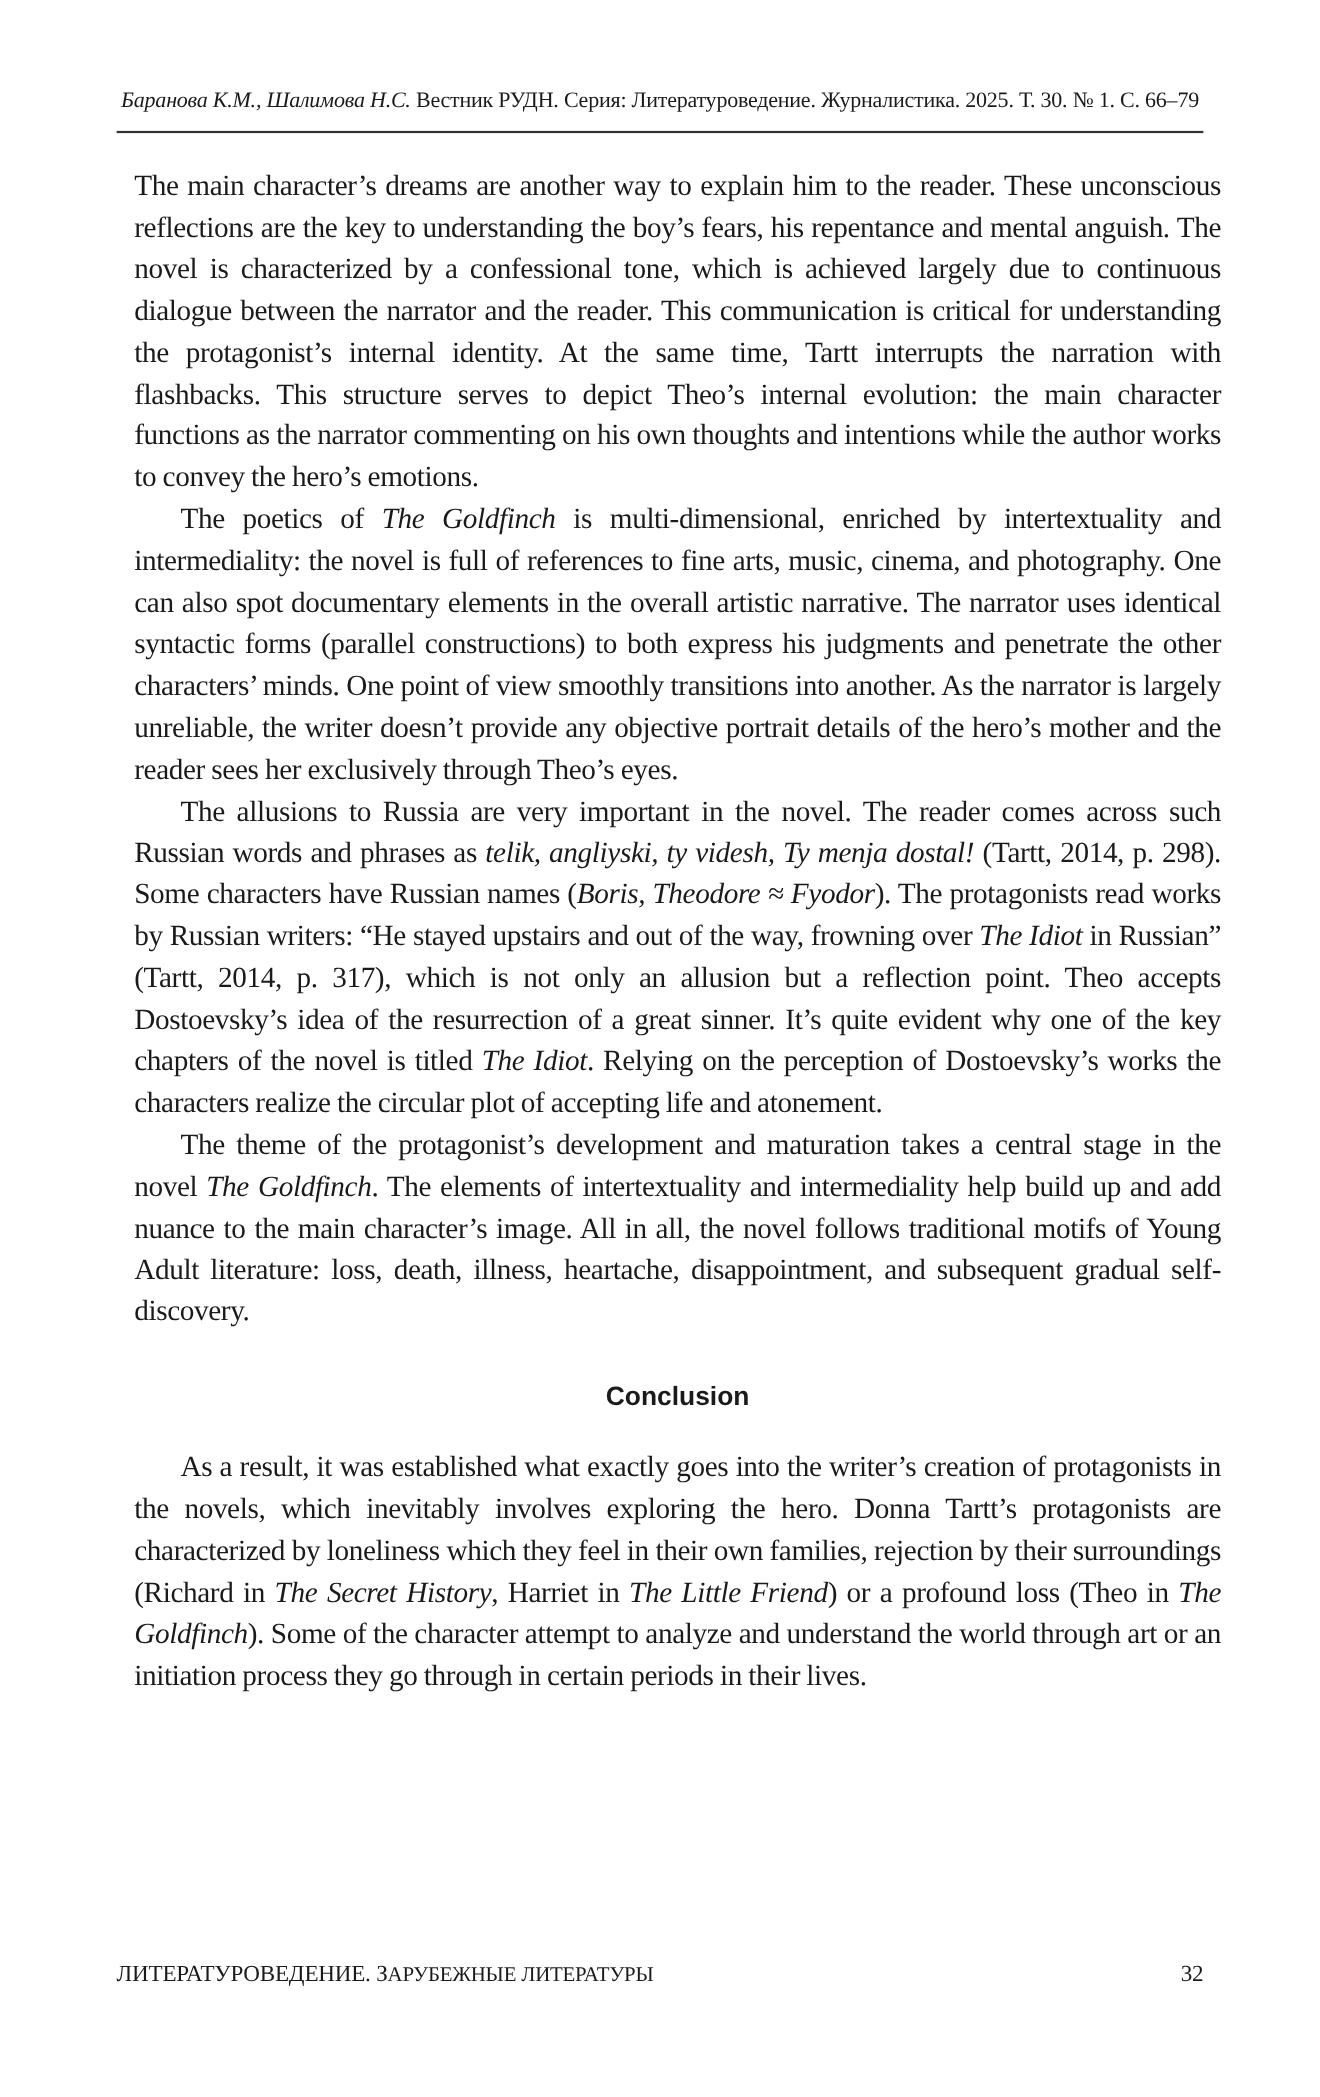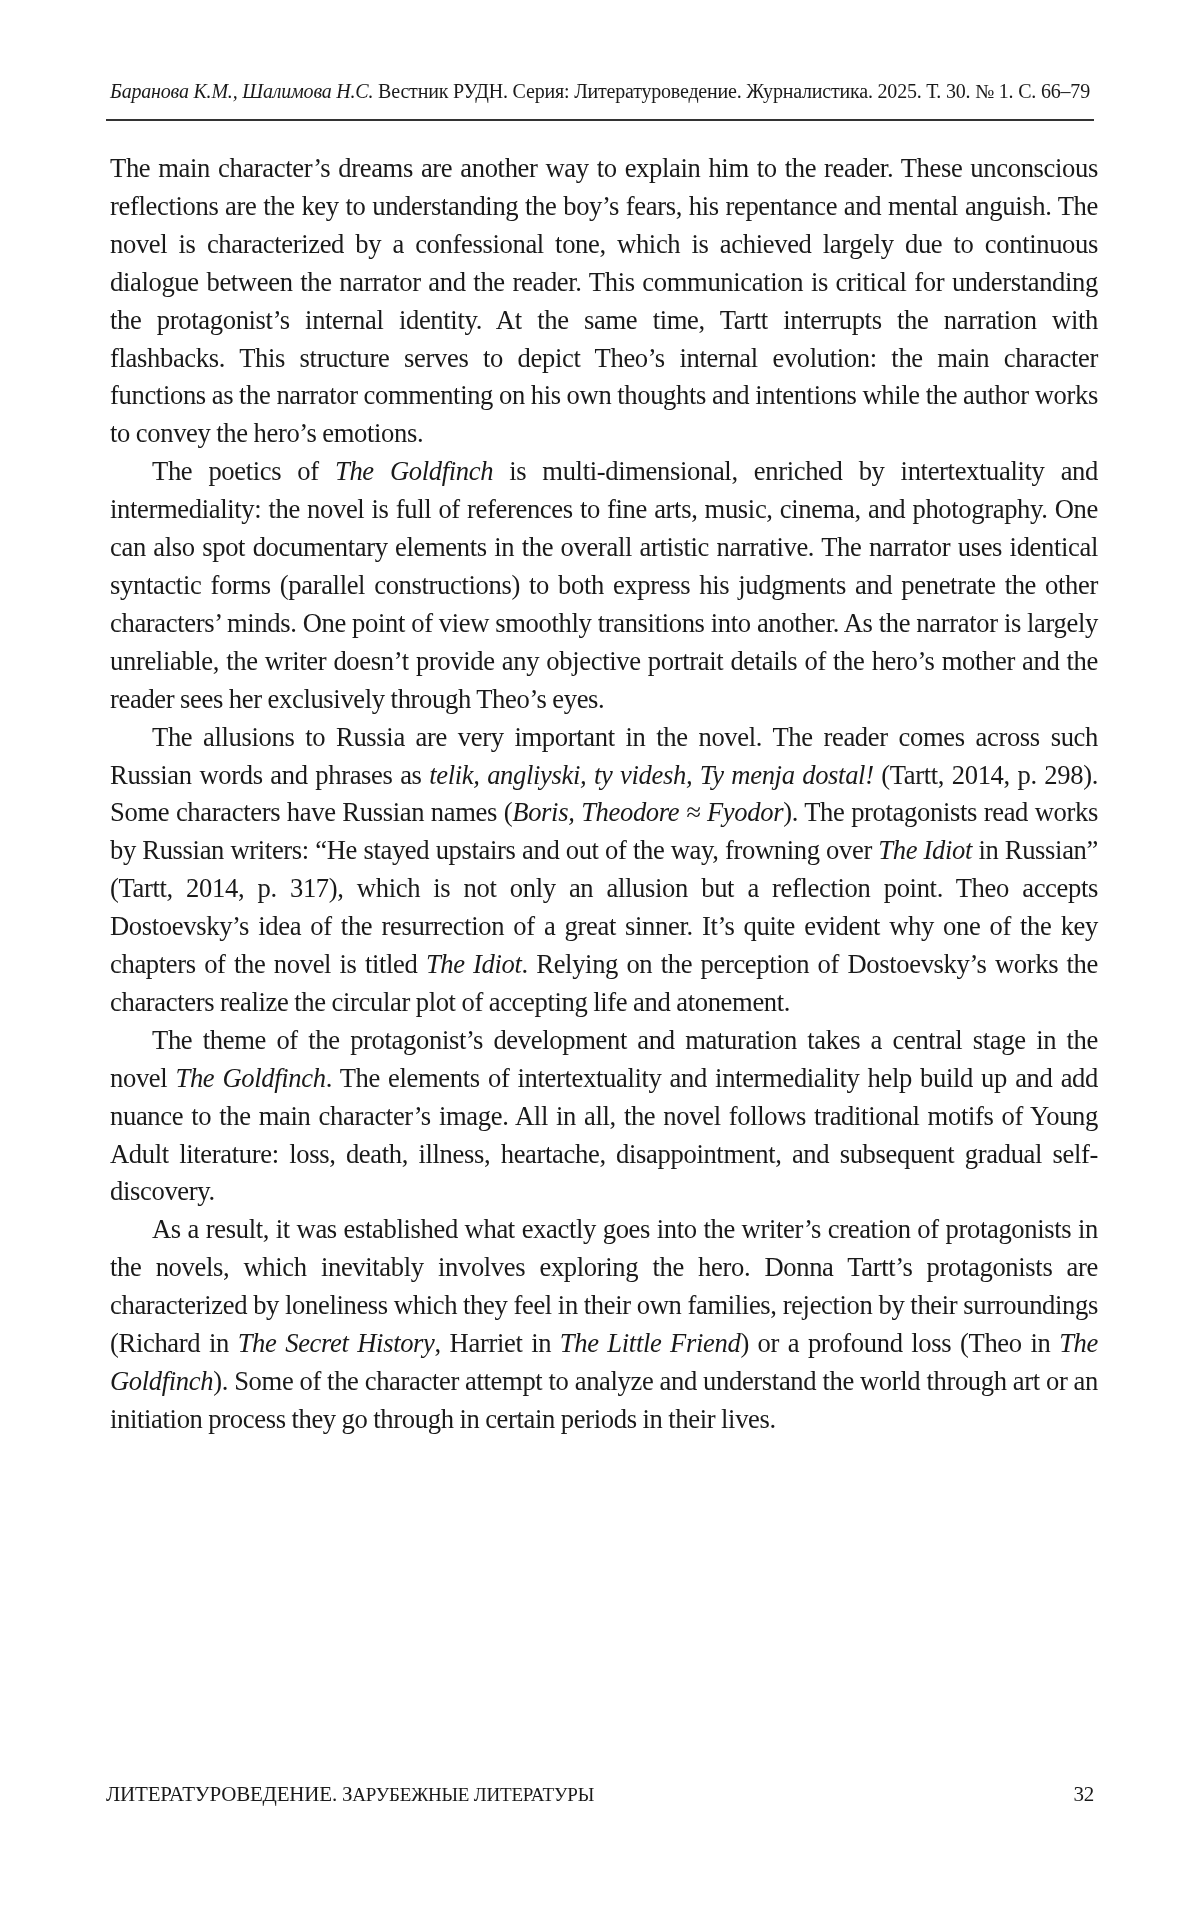--- a/index.html
+++ b/index.html
@@ -36,21 +36,21 @@
       position: absolute;
       top: 119px;
       left: 0;
       width: 988px;
       height: 0;
       border-top: 2px solid #333;
     }
     .body-text {
       position: absolute;
       top: 150px;
-      left: 4px;
+      left: 16px;
       width: 988px;
       font-size: 26.6px;
       line-height: 37.9px;
       text-align: justify;
       letter-spacing: -0.35px;
       word-spacing: -0.5px;
     }
     .body-text p {
       margin: 0;
       text-indent: 0;
@@ -91,20 +91,21 @@
   </div>
   <div class="head-rule"></div>
 
   <div class="body-text">
     <div id="main-paragraphs">
         <p><span>The main character’s dreams are another way to explain him to the reader. These unconscious reflections are the key to understanding the boy’s fears, his repentance and mental anguish. The novel is characterized by a confessional tone, which is achieved largely due to continuous dialogue between the narrator and the reader. This communication is critical for understanding the protagonist’s internal identity. At the same time, Tartt interrupts the narration with flashbacks. This structure serves to depict Theo’s internal evolution: the main character functions as the narrator commenting on his own thoughts and intentions while the author works to convey the hero’s emotions.</span></p>
         <p class="indent"><span>The poetics of </span><i>The Goldfinch</i><span> is multi-dimensional, enriched by intertextuality and intermediality: the novel is full of references to fine arts, music, cinema, and photography. One can also spot documentary elements in the overall artistic narrative. The narrator uses identical syntactic forms (parallel constructions) to both express his judgments and penetrate the other characters’ minds. One point of view smoothly transitions into another. As the narrator is largely unreliable, the writer doesn’t provide any objective portrait details of the hero’s mother and the reader sees her exclusively through Theo’s eyes.</span></p>
         <p class="indent"><span>The allusions to Russia are very important in the novel. The reader comes across such Russian words and phrases as </span><i>telik, angliyski, ty videsh, Ty menja dostal!</i><span> (Tartt, 2014, p. 298). Some characters have Russian names (</span><i>Boris, Theodore ≈ Fyodor</i><span>). The protagonists read works by Russian writers: “He stayed upstairs and out of the way, frowning over </span><i>The Idiot</i><span> in Russian” (Tartt, 2014, p. 317), which is not only an allusion but a reflection point. Theo accepts Dostoevsky’s idea of the resurrection of a great sinner. It’s quite evident why one of the key chapters of the novel is titled </span><i>The Idiot</i><span>. Relying on the perception of Dostoevsky’s works the characters realize the circular plot of accepting life and atonement.</span></p>
         <p class="indent"><span>The theme of the protagonist’s development and maturation takes a central stage in the novel </span><i>The Goldfinch</i><span>. The elements of intertextuality and intermediality help build up and add nuance to the main character’s image. All in all, the novel follows traditional motifs of Young Adult literature: loss, death, illness, heartache, disappointment, and subsequent gradual self-discovery.</span></p>
       </div>
+    <h2 class="section-heading">Conclusion</h2>
     <div id="conclusion-paragraphs">
         <p class="indent"><span>As a result, it was established what exactly goes into the writer’s creation of protagonists in the novels, which inevitably involves exploring the hero. Donna Tartt’s protagonists are characterized by loneliness which they feel in their own families, rejection by their surroundings (Richard in </span><i>The Secret History</i><span>, Harriet in </span><i>The Little Friend</i><span>) or a profound loss (Theo in </span><i>The Goldfinch</i><span>). Some of the character attempt to analyze and understand the world through art or an initiation process they go through in certain periods in their lives.</span></p>
       </div>
   </div>
 
   <div class="footer">
     <span><span>ЛИТЕРАТУРОВЕДЕНИЕ. З</span><span class="section-small">АРУБЕЖНЫЕ ЛИТЕРАТУРЫ</span></span>
     <span>32</span>
   </div>
 

